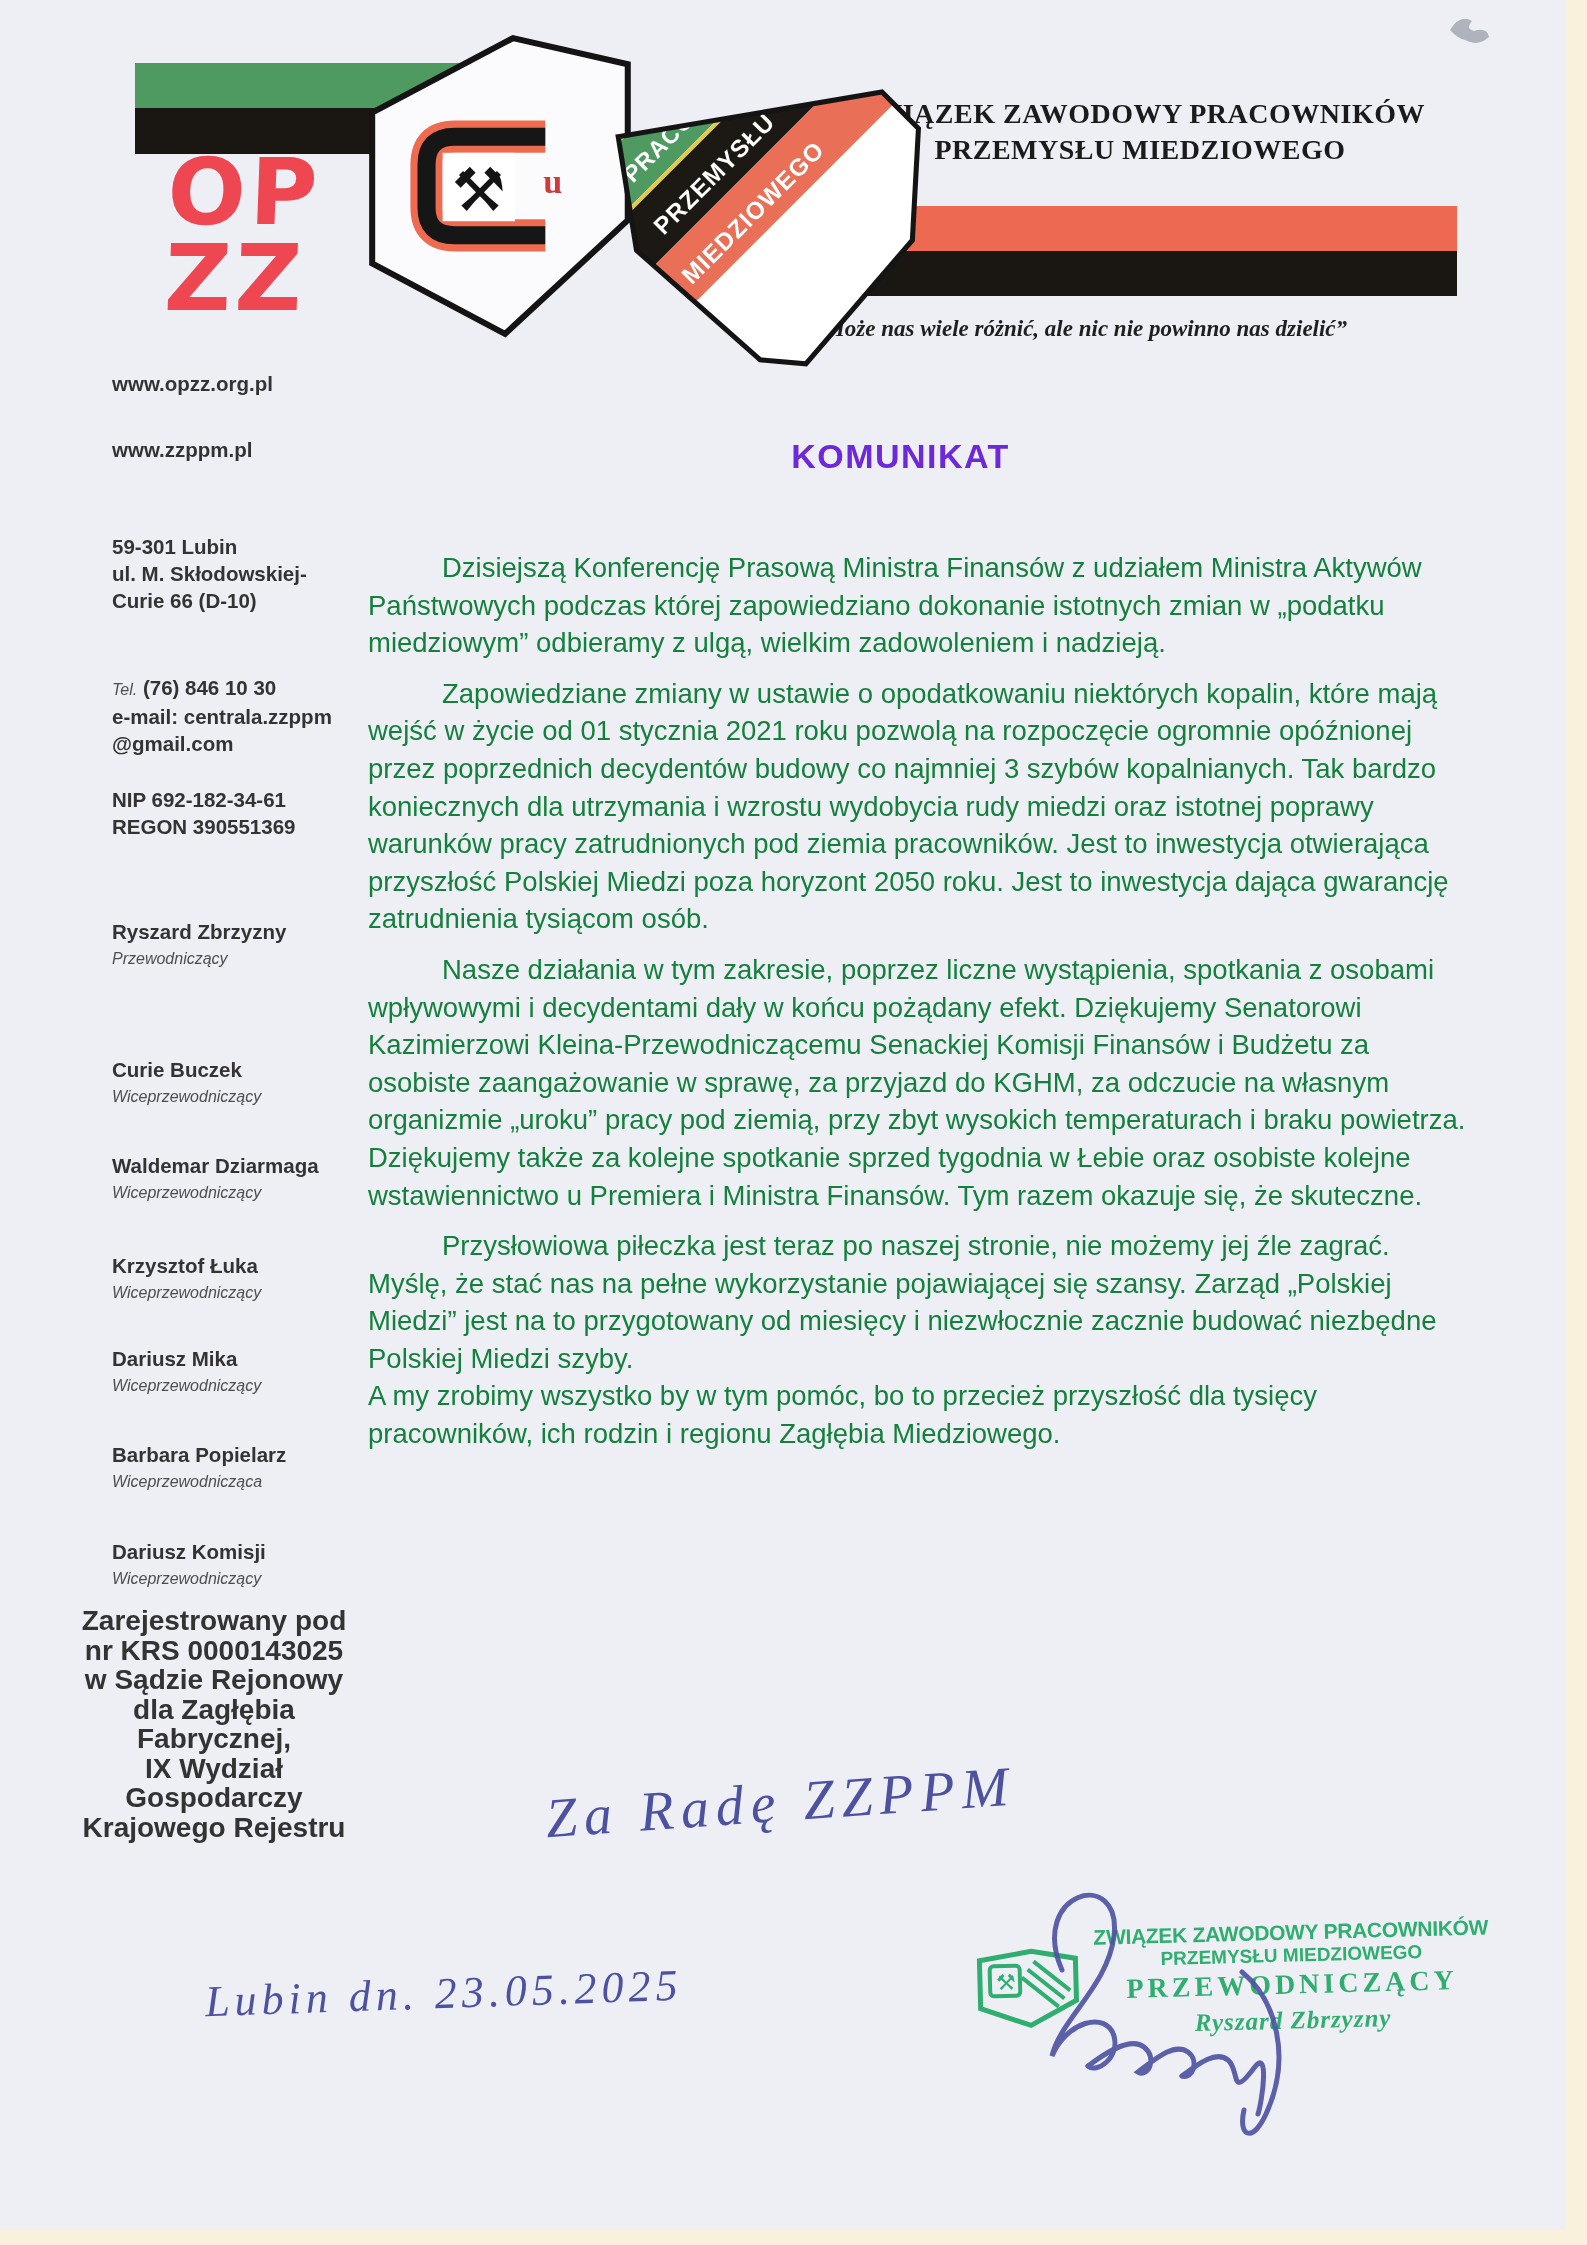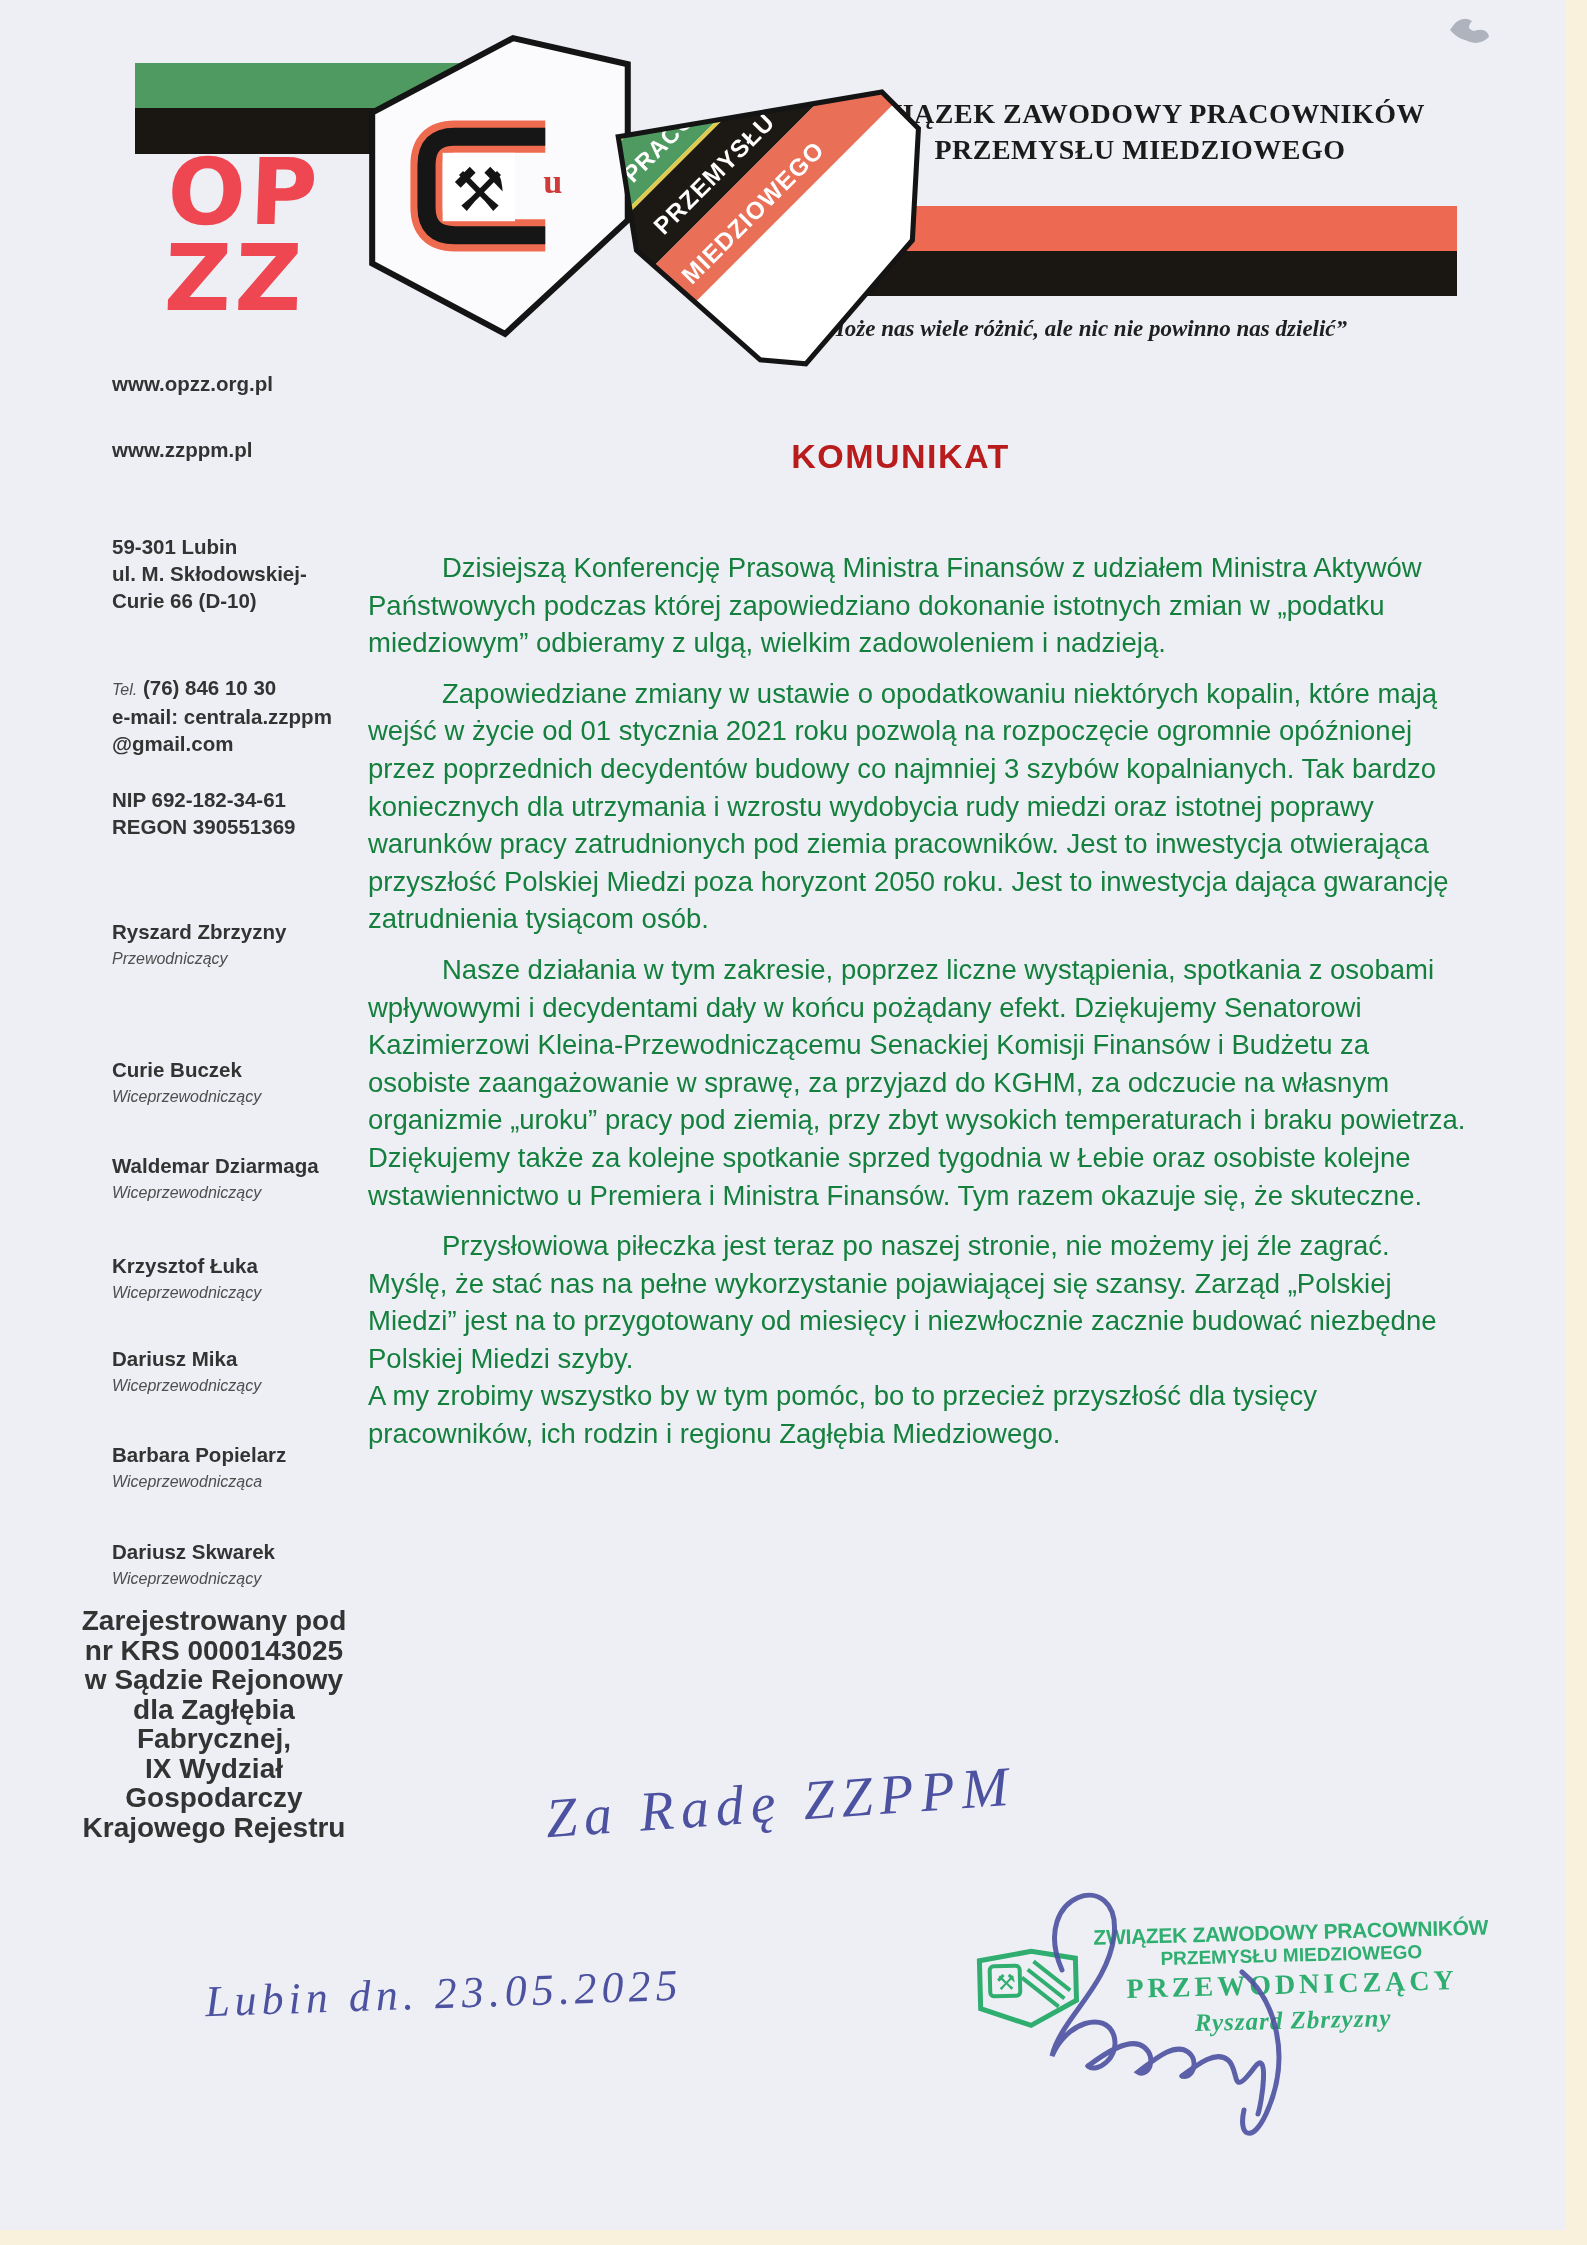--- a/index.html
+++ b/index.html
@@ -32,21 +32,21 @@
   .side{position:absolute;left:112px;width:245px;font-weight:bold;font-size:20.5px;line-height:27px;color:#333;}
   .side .role{font-weight:normal;font-style:italic;color:#4e4e4e;font-size:16px;}
   .side-w1{top:370px;} .side-w2{top:436px;}
   .side-addr{top:533px;} .side-contact{top:674px;} .side-ids{top:786px;}
   .off-0{top:918px;} .off-1{top:1056px;} .off-2{top:1152px;}
   .off-3{top:1252px;} .off-4{top:1345px;} .off-5{top:1441px;} .off-6{top:1538px;}
   .reg{position:absolute;left:78px;top:1606px;width:272px;text-align:center;
        font-weight:bold;font-size:28px;line-height:29.5px;color:#333;}
   
   .main-title{position:absolute;left:368px;top:437px;width:1065px;text-align:center;
-              font-size:34px;font-weight:bold;letter-spacing:1.5px;color:#b91c1c;}
+              font-size:34px;font-weight:bold;letter-spacing:1.5px;color:#6d28d9;}
   .body-text{position:absolute;left:368px;top:549px;width:1100px;font-size:27.5px;
              line-height:37.6px;color:#15803d;}
   .body-text p{margin:0 0 13px 0;text-indent:74px;}
   .body-text p.tight{margin-bottom:0;}
   .body-text p.noindent{text-indent:0;}
   
   .hand{position:absolute;color:#4c51a0;font-family:"Liberation Serif",serif;font-style:italic;z-index:5;}
   .hand-note{left:545px;top:1770px;font-size:56px;letter-spacing:7px;transform:rotate(-4deg);}
   .hand-date{left:205px;top:1968px;font-size:44px;letter-spacing:5px;transform:rotate(-2deg);}
   
@@ -161,21 +161,21 @@
   </div>
   <div class="side off-4">
     <div>Dariusz Mika</div>
     <div class="role">Wiceprzewodniczący</div>
   </div>
   <div class="side off-5">
     <div>Barbara Popielarz</div>
     <div class="role">Wiceprzewodnicząca</div>
   </div>
   <div class="side off-6">
-    <div>Dariusz Skwarek</div>
+    <div>Dariusz Komisji</div>
     <div class="role">Wiceprzewodniczący</div>
   </div>
 
   <div class="reg">
     <div>Zarejestrowany pod</div>
     <div>nr KRS 0000143025</div>
     <div>w Sądzie Rejonowy</div>
     <div>dla Zagłębia</div>
     <div>Fabrycznej,</div>
     <div>IX Wydział</div>

